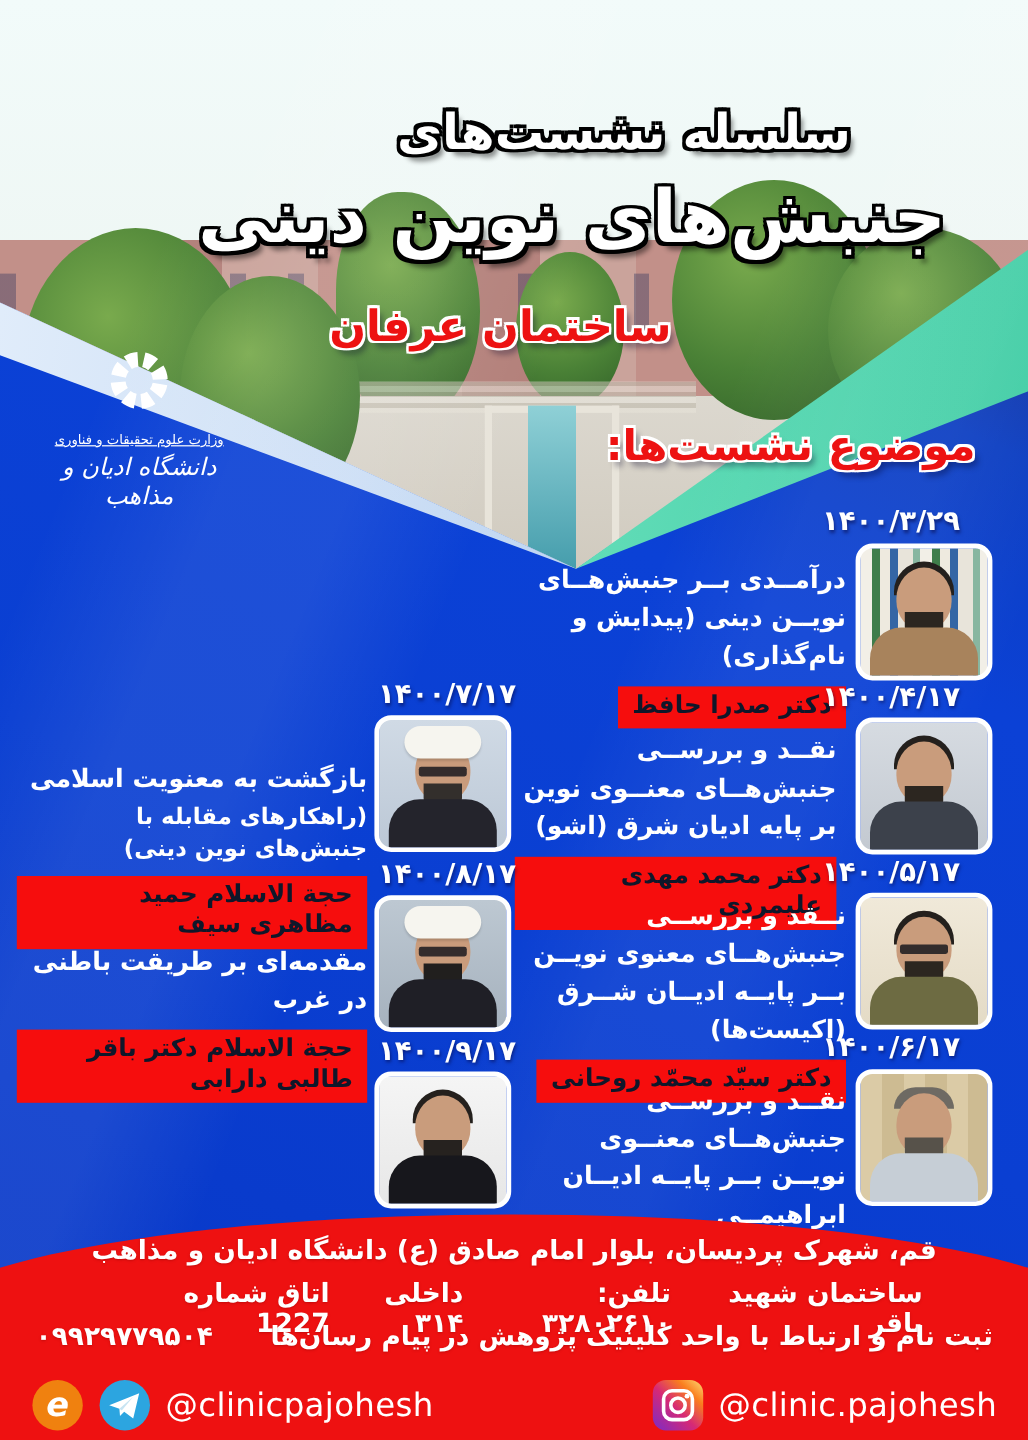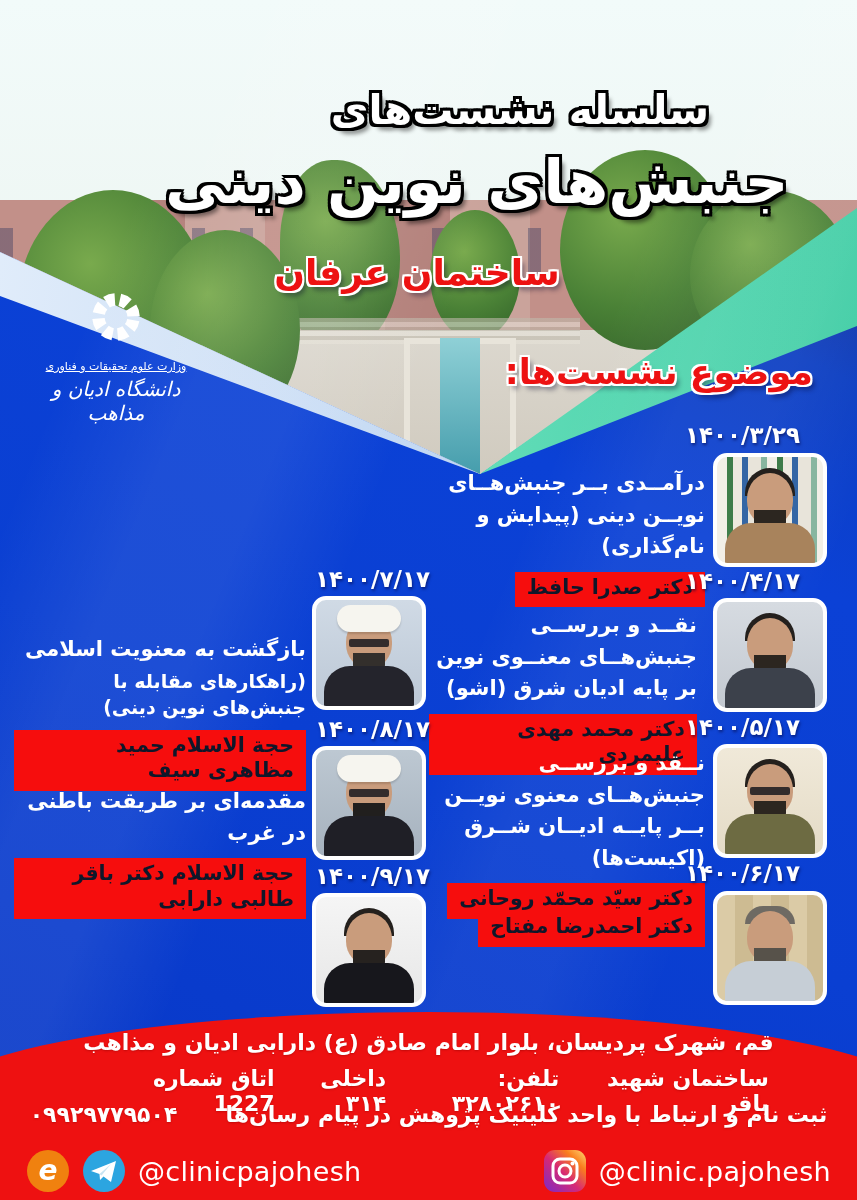--- a/index.html
+++ b/index.html
@@ -186,20 +186,21 @@
   </div>
 
   <div class="date s3d">۱۴۰۰/۶/۱۷</div>
   <div class="ph p3 s3p">
     <div class="hair"></div>
       <div class="hd"></div>
       <div class="bd"></div>
       <div class="to"></div>
   </div>
   <div class="stext s3t">
+    <div class="title">نقــد و بررســی جنبش‌هــای معنــوی نویــن بــر پایــه ادیــان ابراهیمــی</div>
     <span class="badge">دکتر احمدرضا مفتاح</span>
   </div>
 
   <div class="date s4d">۱۴۰۰/۷/۱۷</div>
   <div class="ph p4 s4p">
     <div class="hd"></div>
       <div class="tur"></div>
       <div class="gl"></div>
       <div class="bd"></div>
       <div class="to"></div>
@@ -225,21 +226,21 @@
 
   <div class="date s6d">۱۴۰۰/۹/۱۷</div>
   <div class="ph p6 s6p">
     <div class="hair"></div>
       <div class="hd"></div>
       <div class="bd"></div>
       <div class="to"></div>
   </div>
 
   <div class="red-band"></div>
-  <div class="c-line c1">قم، شهرک پردیسان، بلوار امام صادق (ع) دارابی ادیان و مذاهب</div>
+  <div class="c-line c1">قم، شهرک پردیسان، بلوار امام صادق (ع) دانشگاه ادیان و مذاهب</div>
   <div class="c-line c2">
     <span>ساختمان شهید باقر</span>
     <span>تلفن: ۳۲۸۰۲۶۱۰</span>
     <span>داخلی ۳۱۴</span>
     <span>اتاق شماره 1227</span>
   </div>
   <div class="c-line c3">
     <span>ثبت نام و ارتباط با واحد کلینیک پژوهش در پیام رسان‌ها</span>
     <span>۰۹۹۲۹۷۷۹۵۰۴</span>
   </div>

